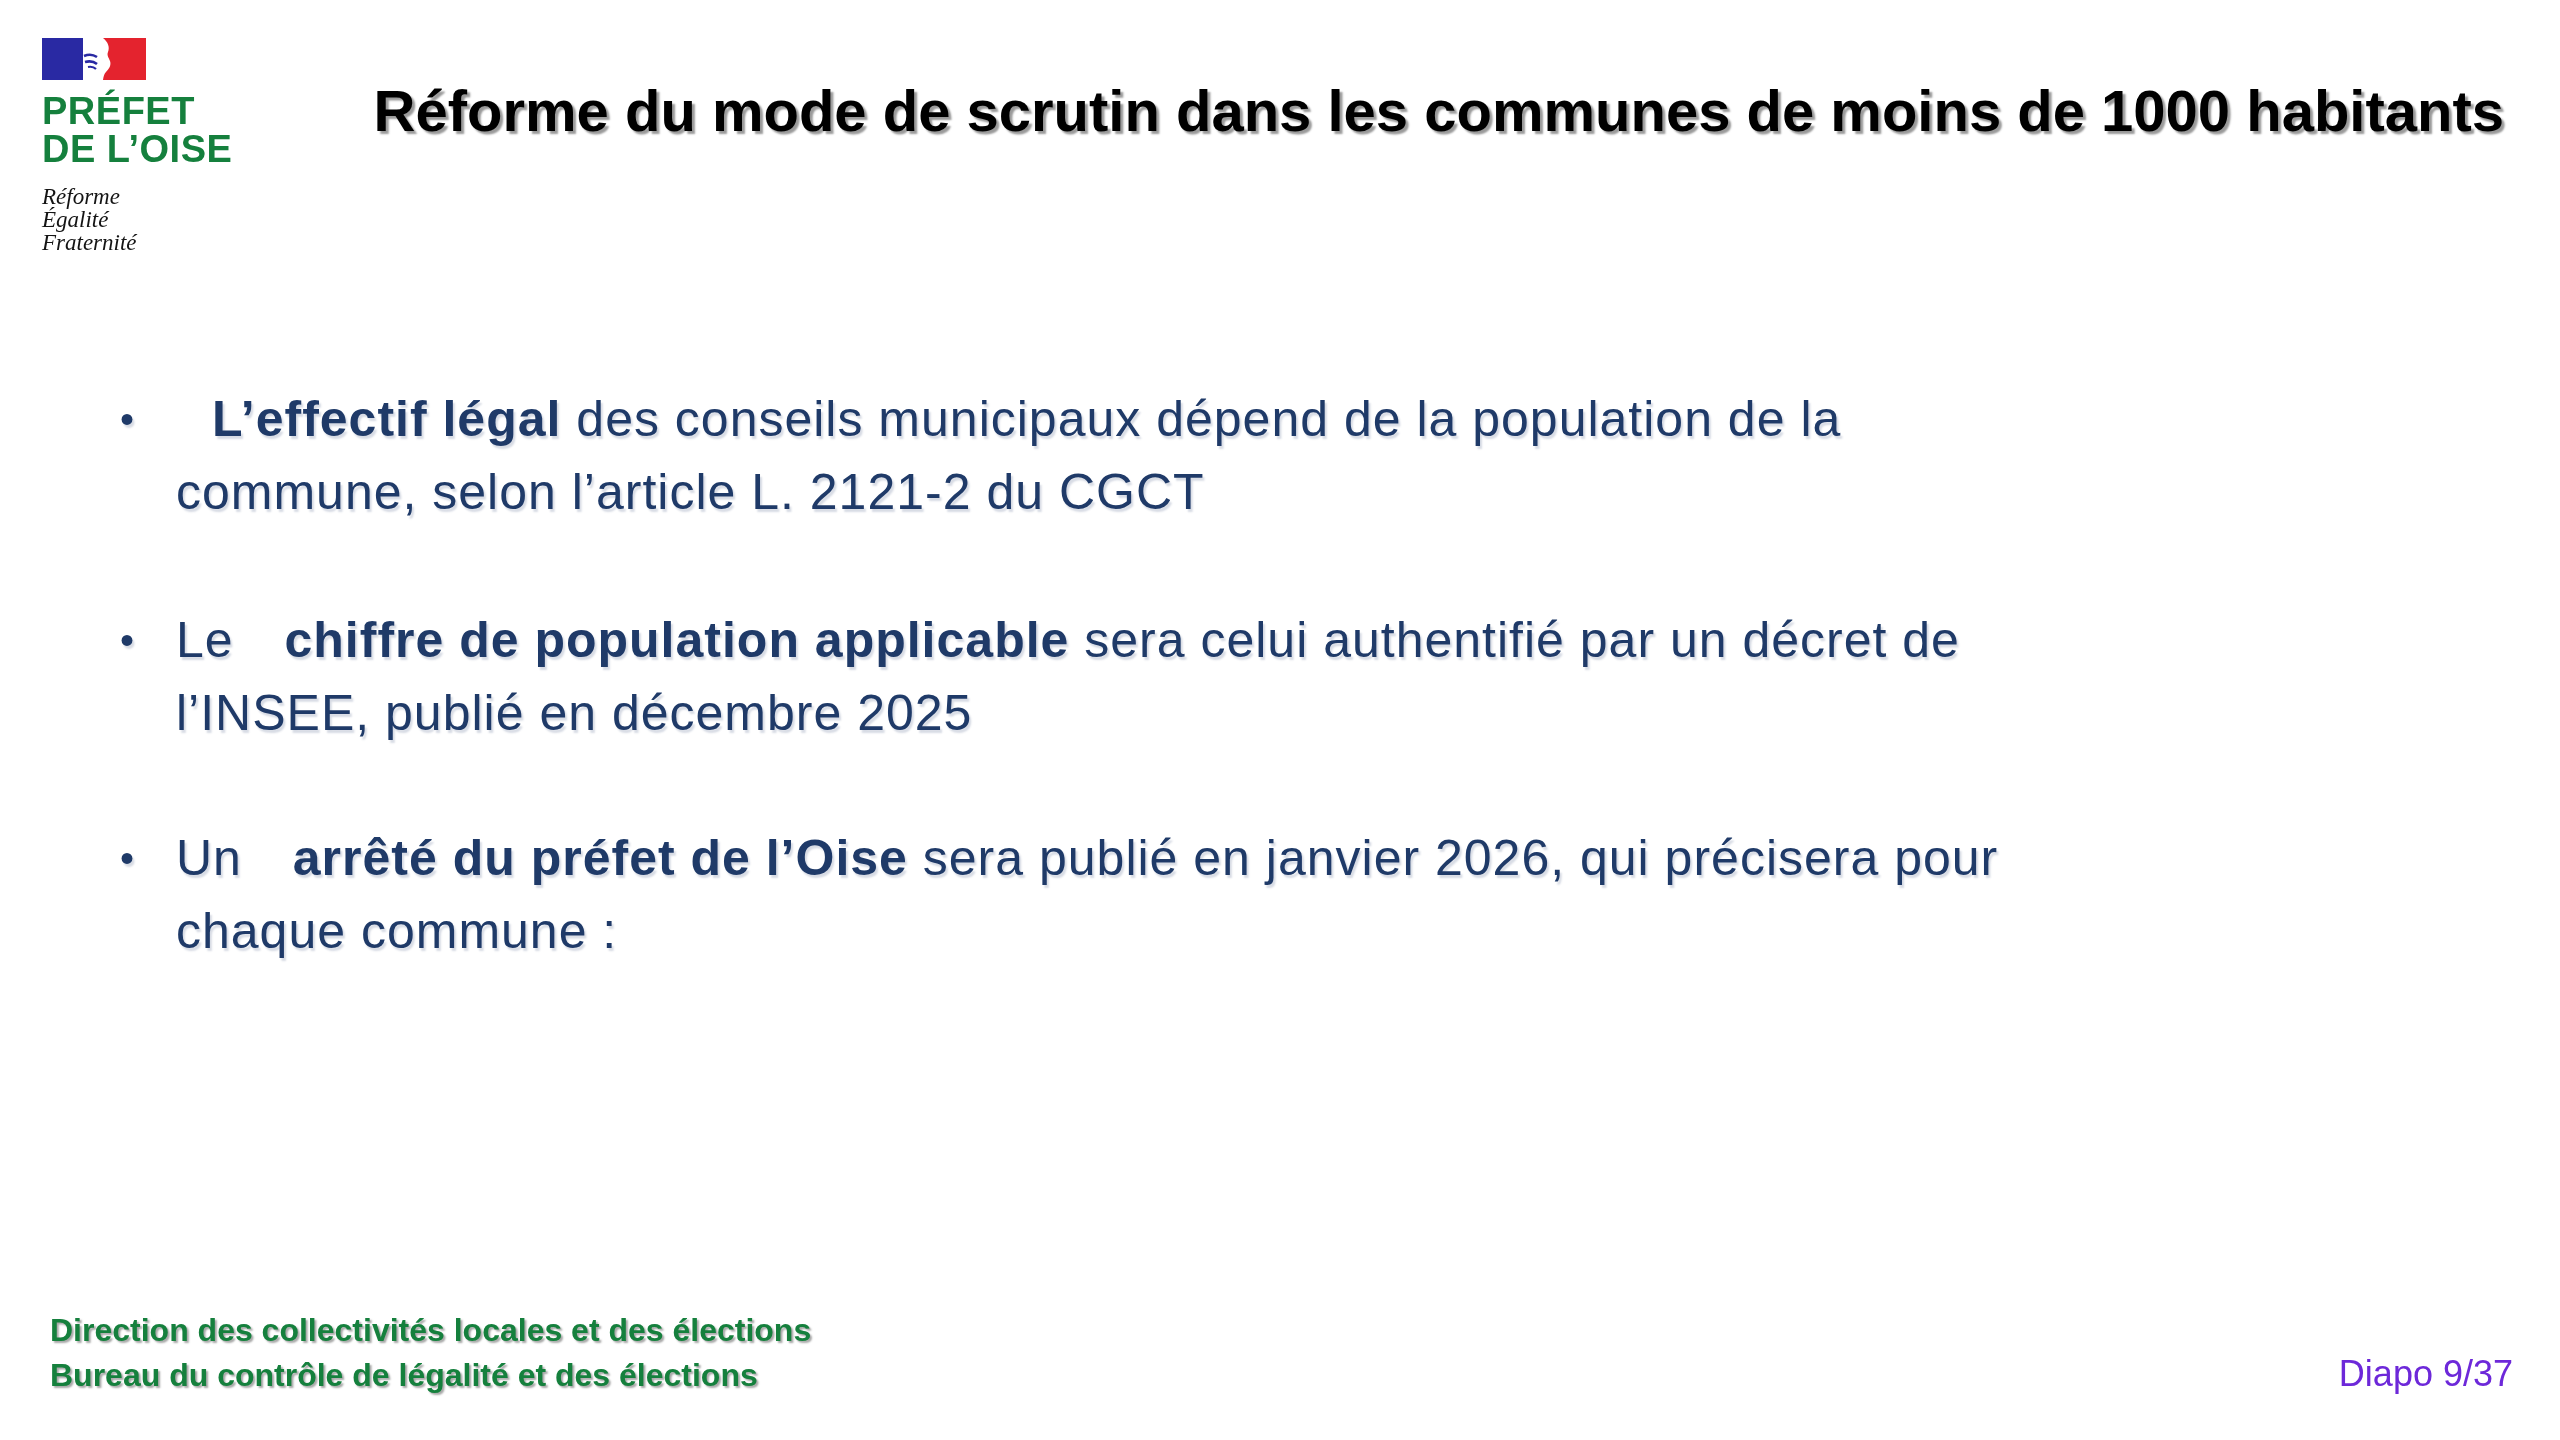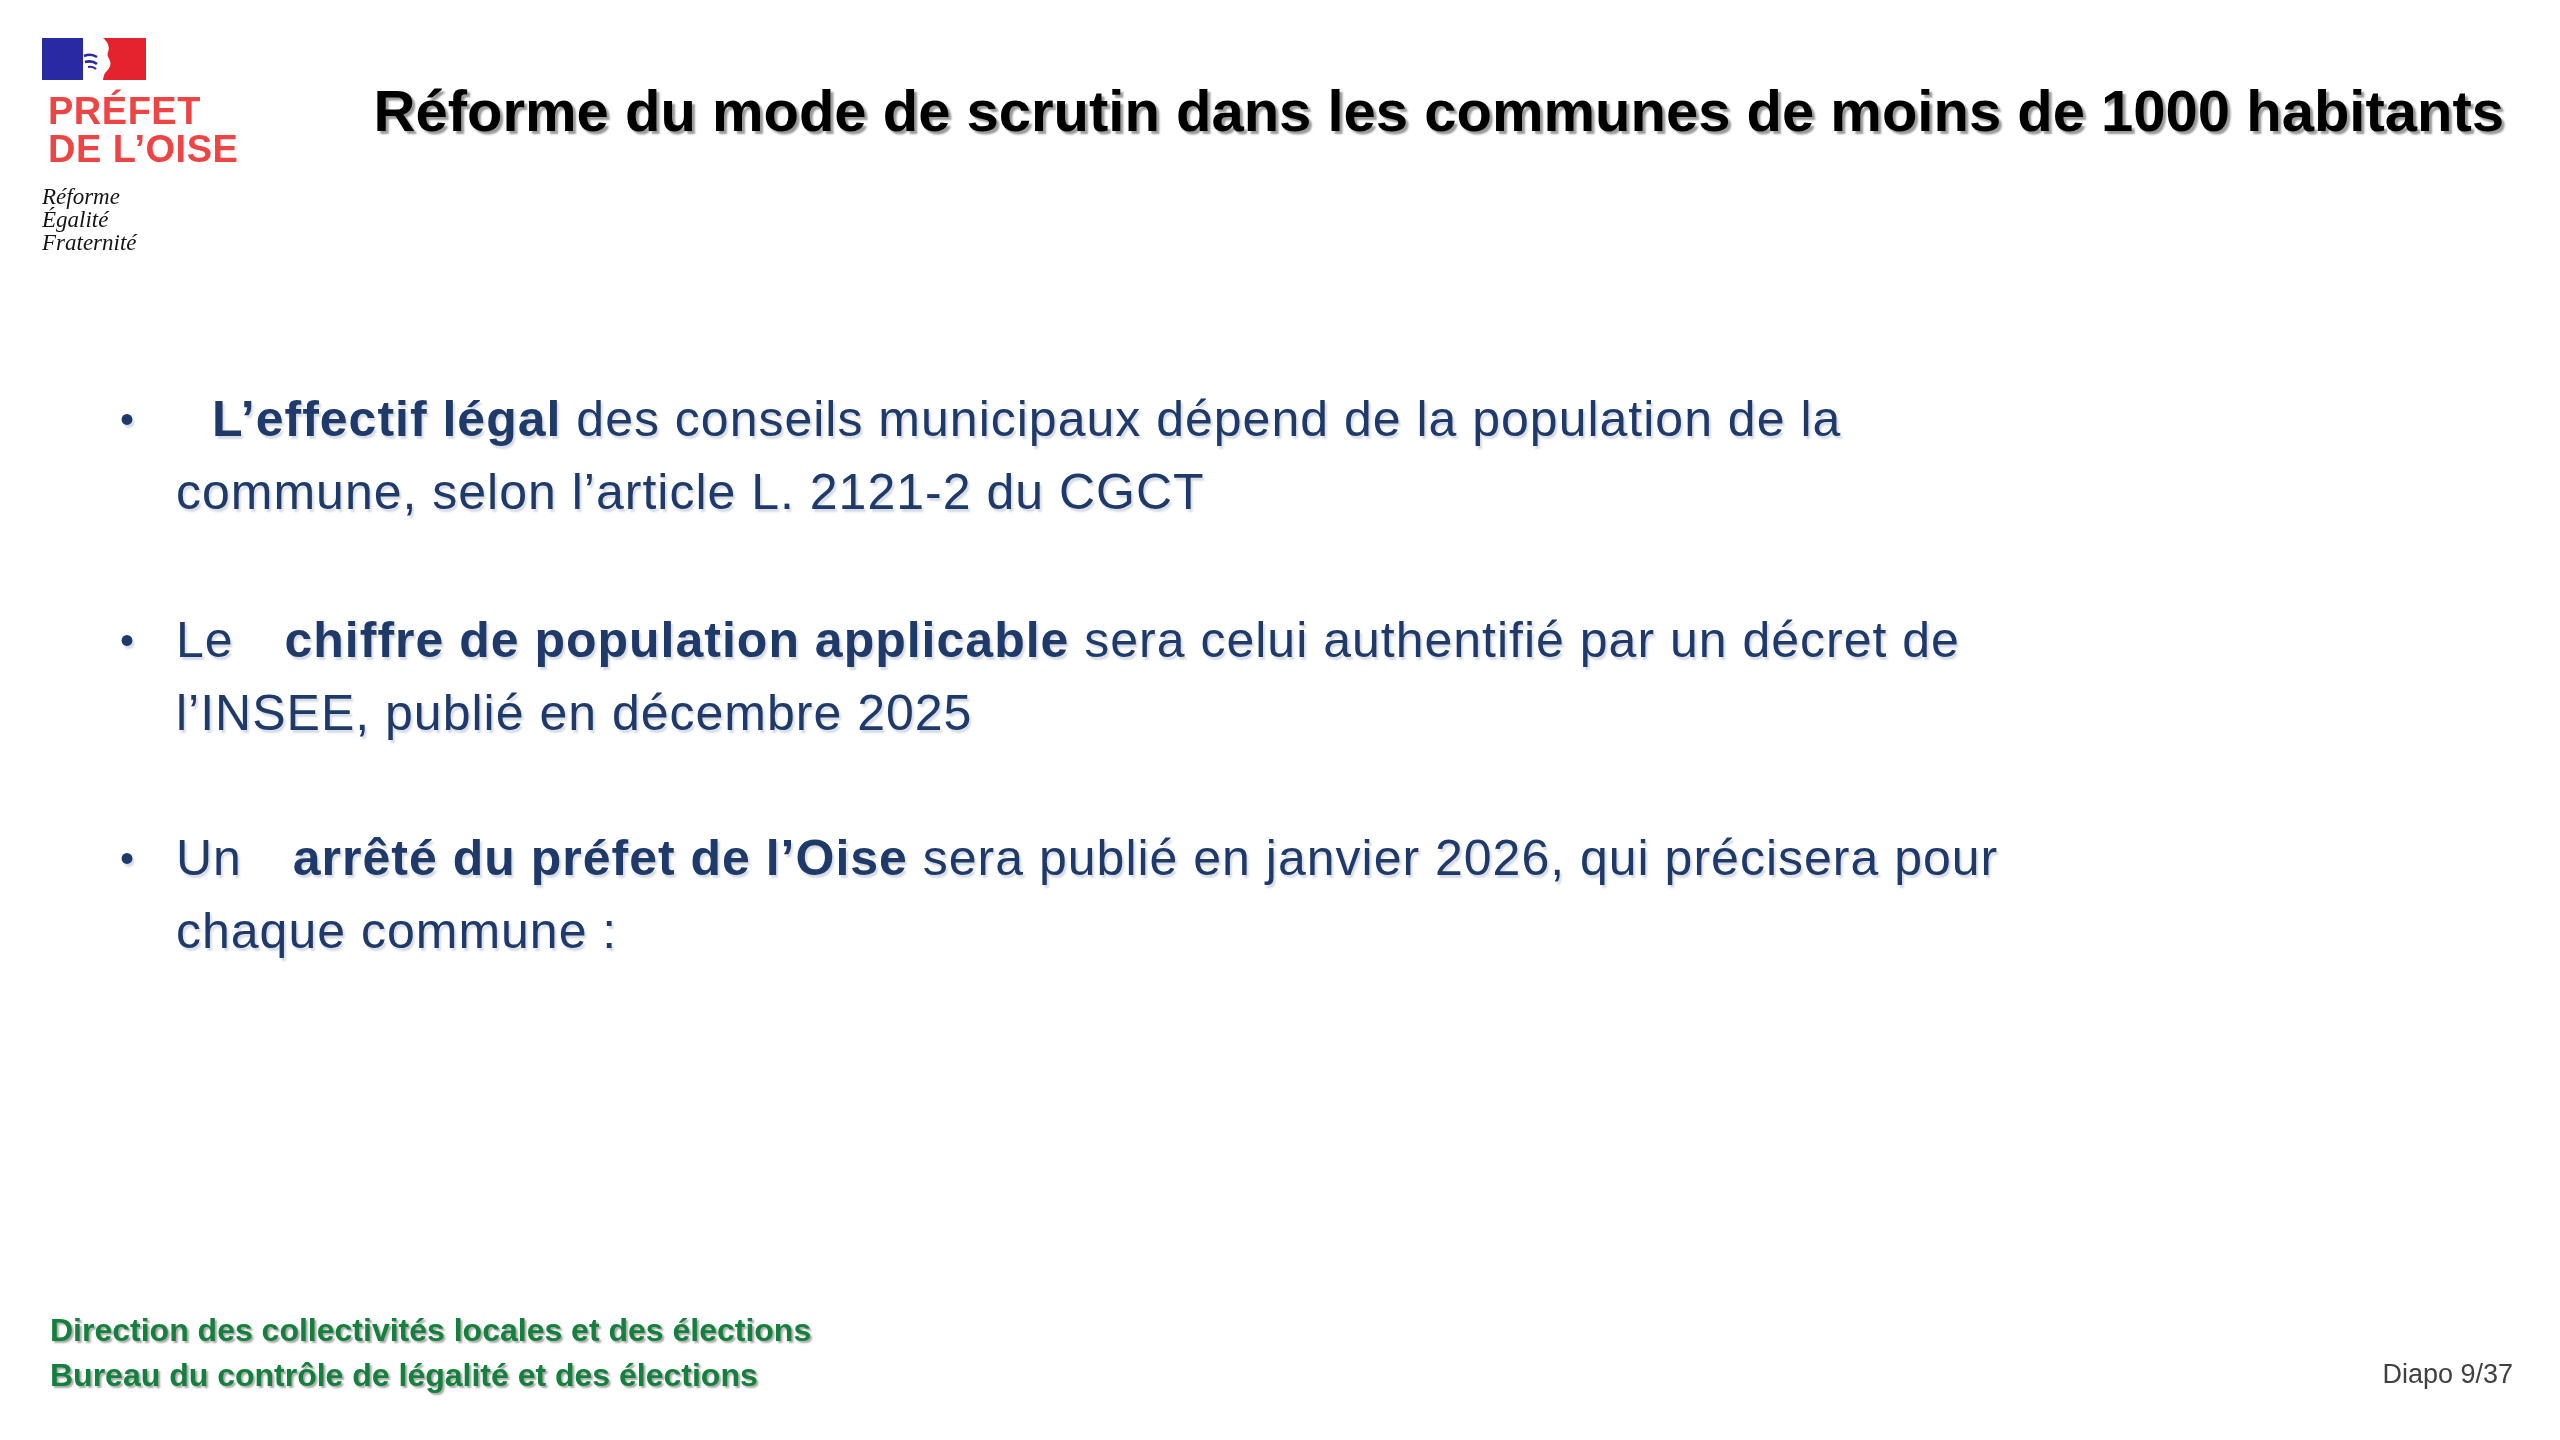--- a/index.html
+++ b/index.html
@@ -12,22 +12,21 @@
   }
 
   
   .logo{position:absolute;left:42px;top:38px;width:260px;}
   .logo-flag{display:block;width:104px;height:42px;}
   .logo-agency{
     margin-top:12px;
     font-weight:bold;
     font-size:38px;line-height:38px;
     letter-spacing:0.5px;
-    color:#ef4444;
-    margin-left:6px;
+    color:#15803d;
   }
   .logo-motto{
     margin-top:17px;
     font-family:"Liberation Serif",serif;
     font-style:italic;
     font-size:23px;line-height:23px;
     color:#141414;
   }
 
   
@@ -71,21 +70,21 @@
   
   .footer{
     position:absolute;left:50px;top:1308px;
     font-weight:bold;font-size:32px;line-height:45px;
     color:#15803d;
     text-shadow:2px 2px 2px rgba(0,0,0,0.35);
     white-space:nowrap;
   }
   .pagenum{
     position:absolute;right:47px;top:1352px;
-    font-size:27px;line-height:44px;color:#404040;
+    font-size:36px;line-height:44px;color:#6d28d9;
     white-space:nowrap;
   }
 </style>
 </head>
 <body>
 
 <div class="logo">
   <svg class="logo-flag" viewBox="0 0 104 42" xmlns="http://www.w3.org/2000/svg" aria-hidden="true">
     <rect x="0" y="0" width="41" height="42" fill="#2929a3"></rect>
     <rect x="61" y="0" width="43" height="42" fill="#e4232e"></rect>

